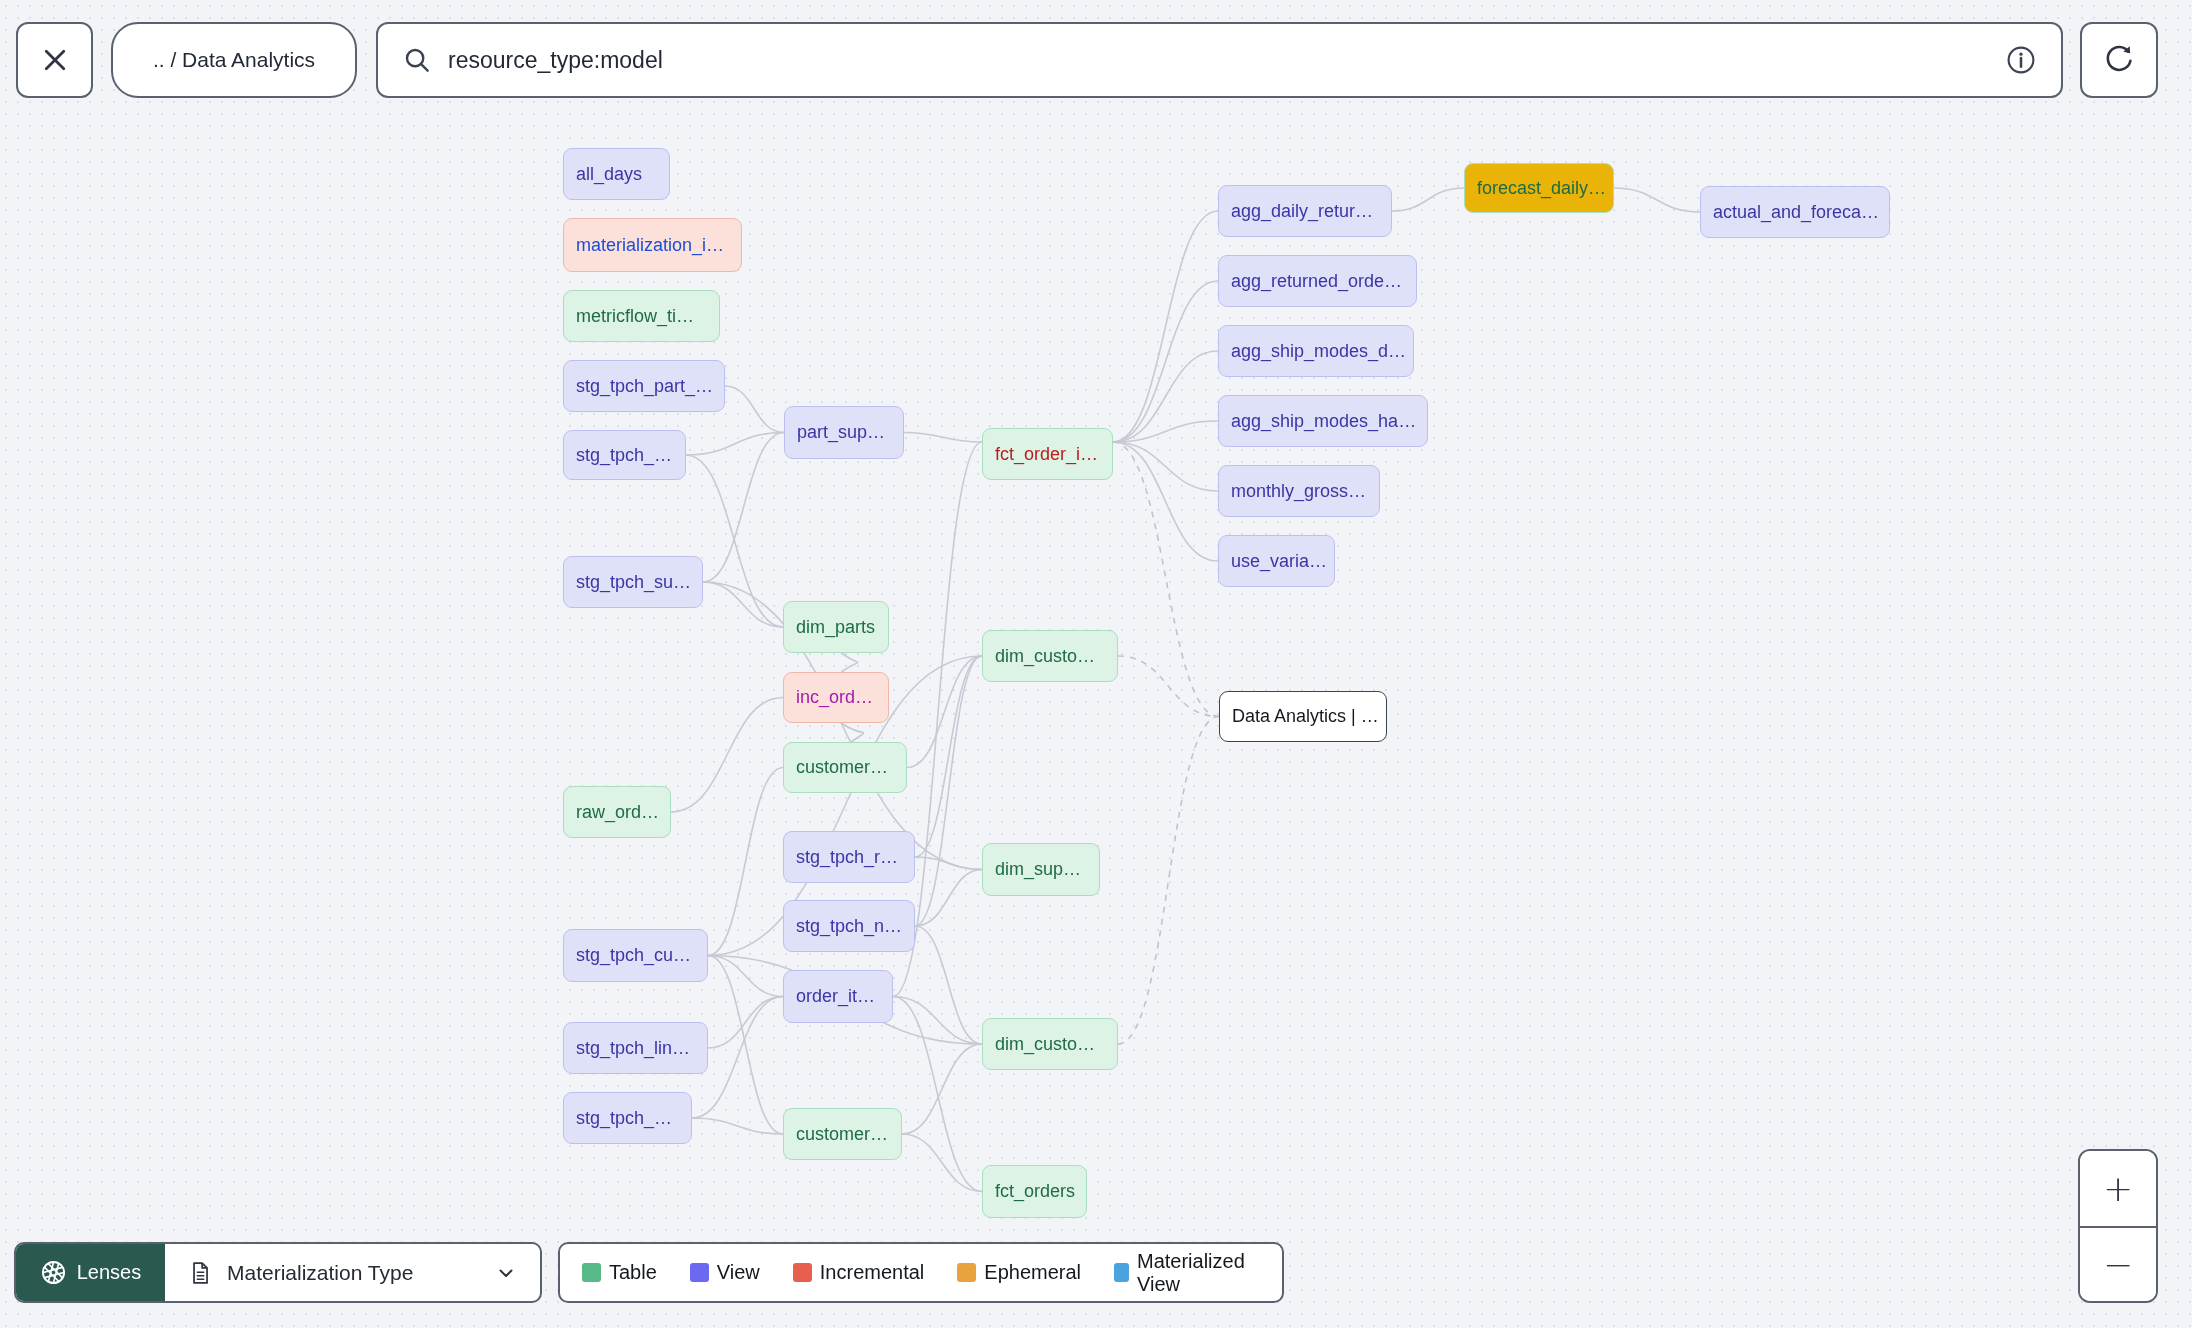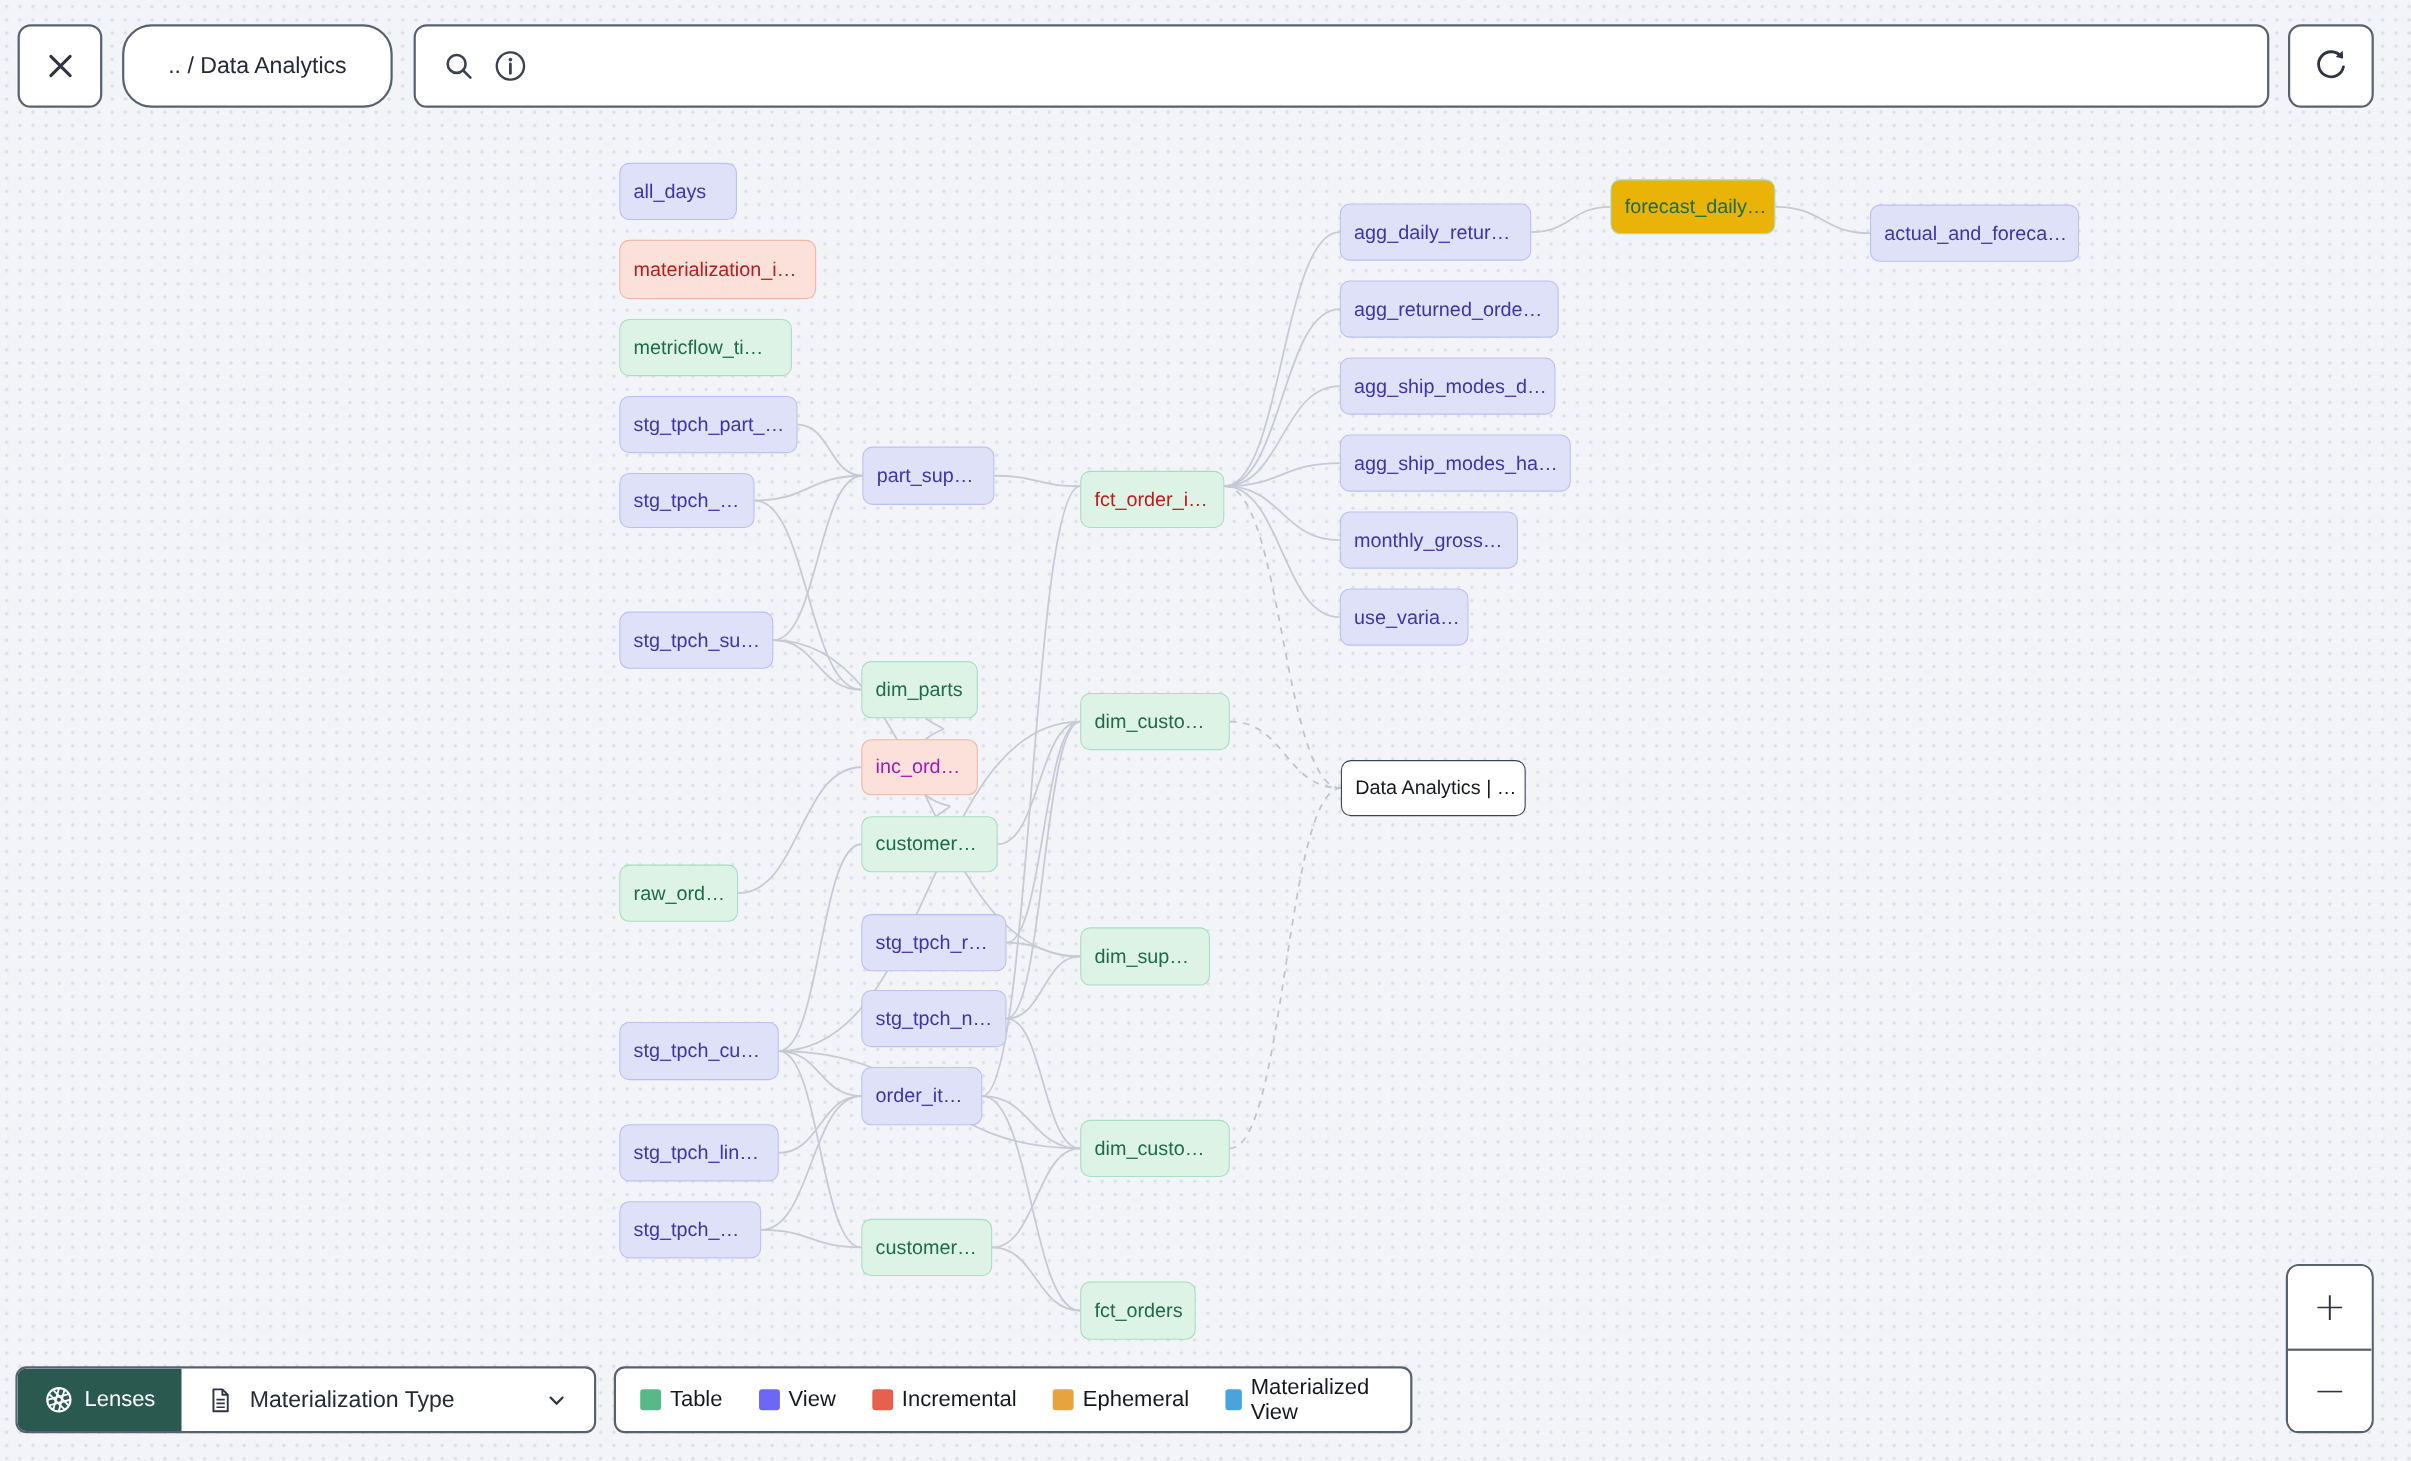--- a/index.html
+++ b/index.html
@@ -115,21 +115,21 @@
       <path d="M893,996.5 C937.5,996.5 937.5,1044 982,1044" class="edge" stroke="#c7c9d4"></path>
       <path d="M902,1134 C942,1134 942,1044 982,1044" class="edge" stroke="#c7c9d4"></path>
       <path d="M893,996.5 C937.5,996.5 937.5,1191.5 982,1191.5" class="edge" stroke="#c7c9d4"></path>
       <path d="M902,1134 C942,1134 942,1191.5 982,1191.5" class="edge" stroke="#c7c9d4"></path>
       <path d="M1113,442 C1166,442 1166,716.5 1219,716.5" class="edge dashed" stroke="#c0c3cd"></path>
       <path d="M1118,656 C1168.5,656 1168.5,716.5 1219,716.5" class="edge dashed" stroke="#c0c3cd"></path>
       <path d="M1118,1044 C1168.5,1044 1168.5,716.5 1219,716.5" class="edge dashed" stroke="#c0c3cd"></path>
     </svg>
   <div id="node-layer">
       <div class="node view" style="left: 563px; top: 148px; width: 107px; height: 52px; background: rgb(223, 225, 248); border-color: rgb(188, 192, 240); color: rgb(61, 53, 165);">all_days</div>
-      <div class="node incremental" style="left: 563px; top: 218px; width: 179px; height: 54px; background: rgb(251, 225, 218); border-color: rgb(240, 182, 171); color: #b91c1c; text-align: center;">materialization_i…</div>
+      <div class="node incremental" style="left: 563px; top: 218px; width: 179px; height: 54px; background: rgb(251, 225, 218); border-color: rgb(240, 182, 171); color: #1d4ed8; text-align: center;">materialization_i…</div>
       <div class="node table" style="left: 563px; top: 290px; width: 157px; height: 52px; background: rgb(221, 243, 230); border-color: rgb(168, 222, 194); color: rgb(30, 107, 69);">metricflow_ti…</div>
       <div class="node view" style="left: 563px; top: 360px; width: 162px; height: 52px; background: rgb(223, 225, 248); border-color: rgb(188, 192, 240); color: rgb(61, 53, 165);">stg_tpch_part_…</div>
       <div class="node view" style="left: 563px; top: 430px; width: 123px; height: 50px; background: rgb(223, 225, 248); border-color: rgb(188, 192, 240); color: rgb(61, 53, 165);">stg_tpch_…</div>
       <div class="node view" style="left: 563px; top: 556px; width: 140px; height: 52px; background: rgb(223, 225, 248); border-color: rgb(188, 192, 240); color: rgb(61, 53, 165);">stg_tpch_su…</div>
       <div class="node table" style="left: 563px; top: 786px; width: 108px; height: 52px; background: rgb(221, 243, 230); border-color: rgb(168, 222, 194); color: rgb(30, 107, 69);">raw_ord…</div>
       <div class="node view" style="left: 563px; top: 929px; width: 145px; height: 53px; background: rgb(223, 225, 248); border-color: rgb(188, 192, 240); color: rgb(61, 53, 165);">stg_tpch_cu…</div>
       <div class="node view" style="left: 563px; top: 1022px; width: 145px; height: 52px; background: rgb(223, 225, 248); border-color: rgb(188, 192, 240); color: rgb(61, 53, 165);">stg_tpch_lin…</div>
       <div class="node view" style="left: 563px; top: 1092px; width: 129px; height: 52px; background: rgb(223, 225, 248); border-color: rgb(188, 192, 240); color: rgb(61, 53, 165);">stg_tpch_…</div>
       <div class="node view" style="left: 784px; top: 406px; width: 120px; height: 53px; background: rgb(223, 225, 248); border-color: rgb(188, 192, 240); color: rgb(61, 53, 165);">part_sup…</div>
       <div class="node table" style="left: 783px; top: 601px; width: 106px; height: 52px; background: rgb(221, 243, 230); border-color: rgb(168, 222, 194); color: rgb(30, 107, 69);">dim_parts</div>
@@ -164,20 +164,21 @@
 
 <div class="chrome" id="breadcrumb">
   <span>.. / Data Analytics</span>
 </div>
 
 <div class="chrome" id="searchbar">
   <svg class="glyph" width="30" height="30" viewBox="0 0 24 24">
     <circle cx="10.5" cy="10.5" r="6.5" stroke="#3b4252" stroke-width="1.9" fill="none"></circle>
     <path d="M15.3 15.3 L20.5 20.5" stroke="#3b4252" stroke-width="1.9" stroke-linecap="round"></path>
   </svg>
+  <input type="text" spellcheck="false" value="resource_type:model" style="">
   <svg class="glyph" width="32" height="32" viewBox="0 0 24 24">
     <circle cx="12" cy="12" r="9.3" stroke="#3b4252" stroke-width="1.6" fill="none"></circle>
     <circle cx="12" cy="7.6" r="1.25" fill="#3b4252"></circle>
     <path d="M12 10.6 V17" stroke="#3b4252" stroke-width="1.9" stroke-linecap="round"></path>
   </svg>
 </div>
 
 <div class="chrome icon-btn" id="refresh-btn">
   <svg class="glyph" width="34" height="34" viewBox="0 0 28 28">
     <path d="M21.8 7.2 A 9.4 9.4 0 1 0 23.4 14.6" stroke="#2e3440" stroke-width="2.1" fill="none" stroke-linecap="round"></path>

